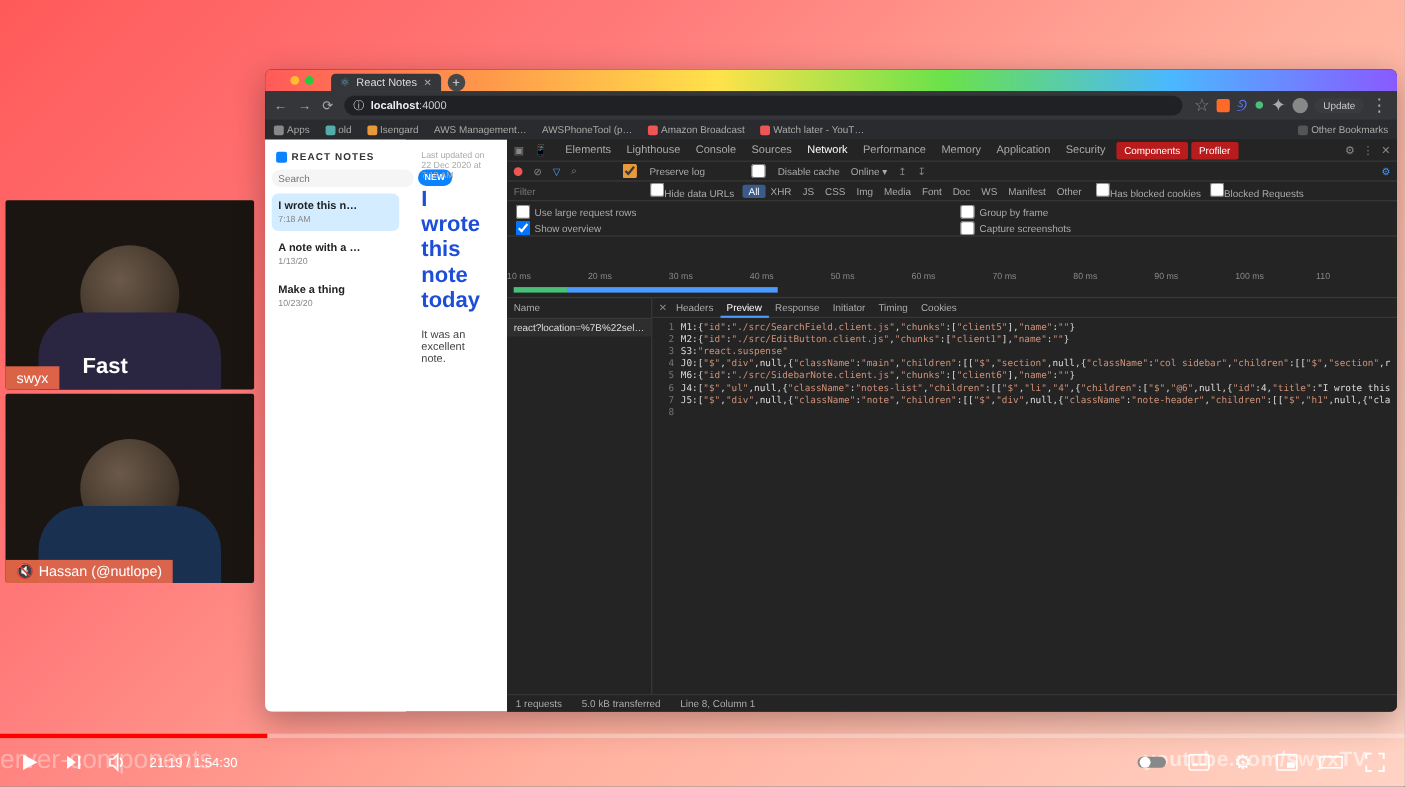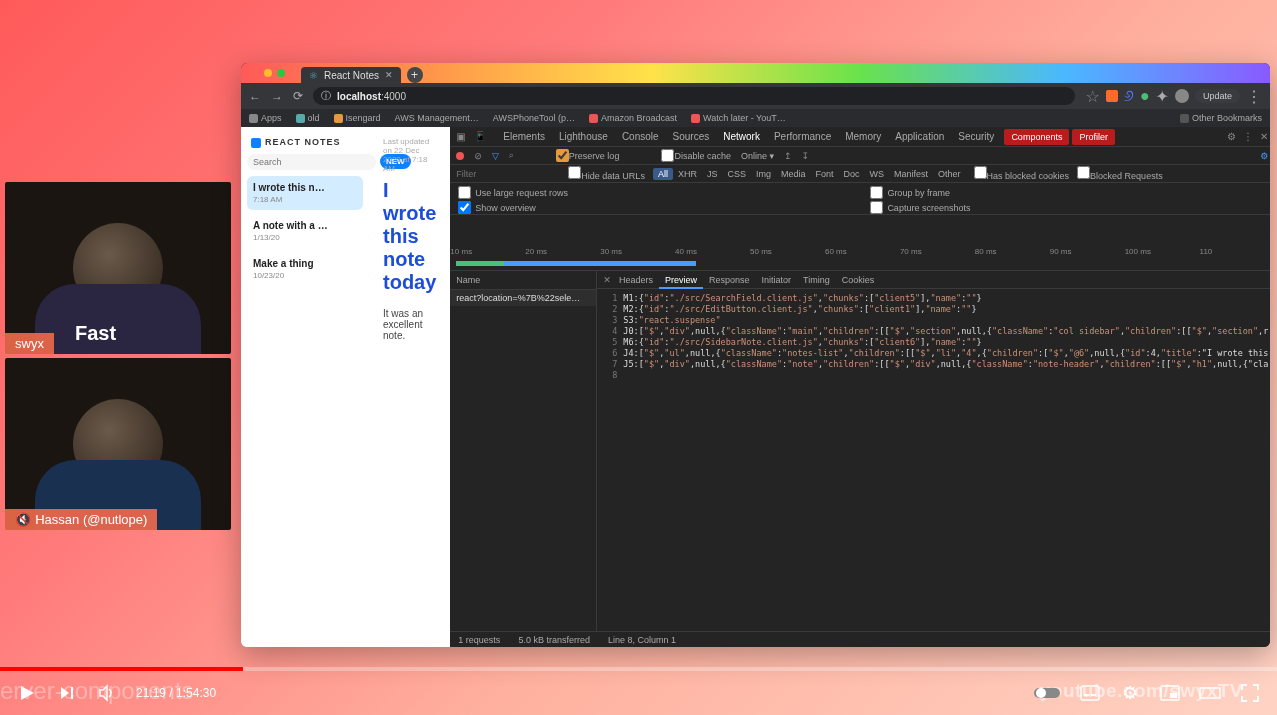--- a/index.html
+++ b/index.html
@@ -68,41 +68,41 @@
 
 .devtools{flex:1;background:#242424;color:#ccc;font-size:10px;display:flex;flex-direction:column;}
 .dt-tabs{display:flex;align-items:center;height:20px;border-bottom:1px solid #3a3a3a;padding:0 6px;gap:3px;}
 .dt-tab{padding:3px 7px;color:#aaa;font-size:10px;}
 .dt-tab.active{color:#fff;}
 .dt-tab.purple{background:#b91c1c;border-radius:2px;color:#fff;font-size:9px;}
 .dt-gear{margin-left:auto;color:#888;}
 
 .dt-bar2{display:flex;align-items:center;height:18px;border-bottom:1px solid #3a3a3a;padding:0 6px;gap:10px;font-size:9px;}
 .dt-bar2 .rec{width:8px;height:8px;border-radius:50%;background:#e55;}
-.dt-bar2 .cb{display:flex;align-items:center;gap:0;color:#aaa;padding-left:32px;}
+.dt-bar2 .cb{display:flex;align-items:center;gap:11px;color:#aaa;padding-left:32px;}
 .dt-bar2 .cb input{accent-color:#e89a3a;}
 .dt-bar2 .online{color:#aaa;}
 
 .dt-filter{display:flex;height:18px;border-bottom:1px solid #3a3a3a;align-items:center;font-size:9px;}
-.dt-filter .lf{width:118px;padding:0 6px;color:#888;}
+.dt-filter .lf{width:130px;padding:0 6px;color:#888;}
 .dt-filter .rf{flex:1;display:flex;align-items:center;gap:8px;color:#aaa;}
 .chip{padding:1px 5px;border-radius:2px;}
 .chip.active{background:#3a5a8a;color:#fff;}
 
 .dt-opts{display:flex;height:32px;border-bottom:1px solid #3a3a3a;font-size:9px;}
 .dt-opts .col{flex:1;padding:3px 8px;}
 .dt-opts .cb{display:flex;align-items:center;gap:4px;color:#aaa;margin-bottom:2px;}
 
 .timeline{height:24px;border-bottom:1px solid #3a3a3a;position:relative;display:flex;margin-top:32px;}
 .timeline .ticks{position:absolute;top:0;left:0;right:0;display:flex;font-size:8px;color:#888;}
 .timeline .ticks span{flex:1;}
 .timeline .bar{position:absolute;top:14px;left:6px;width:240px;height:5px;background:linear-gradient(90deg,#4abf7a 0%,#4abf7a 20%,#4a9aff 20%,#4a9aff 100%);}
 
 .dt-split{flex:1;display:flex;overflow:hidden;}
-.reqlist{width:147px;border-right:1px solid #3a3a3a;font-size:9px;}
+.reqlist{width:132px;border-right:1px solid #3a3a3a;font-size:9px;}
 .reqlist .hdr{padding:4px 6px;color:#aaa;border-bottom:1px solid #3a3a3a;}
 .reqlist .row{padding:3px 6px;background:#2e2e2e;color:#ddd;white-space:nowrap;overflow:hidden;text-overflow:ellipsis;}
 .detail{flex:1;display:flex;flex-direction:column;}
 .detail .tabs{display:flex;height:18px;border-bottom:1px solid #3a3a3a;align-items:center;gap:2px;padding:0 6px;font-size:9px;}
 .detail .tabs .t{padding:2px 6px;color:#aaa;}
 .detail .tabs .t.active{color:#fff;border-bottom:2px solid #4a9aff;}
 .code{flex:1;padding:4px 6px;font-family:Menlo,monospace;font-size:8.5px;color:#dcdcdc;white-space:pre;overflow:hidden;line-height:1.3;}
 .code .ln{color:#777;display:inline-block;width:14px;text-align:right;margin-right:6px;}
 .s1{color:#ce9178;}
 

